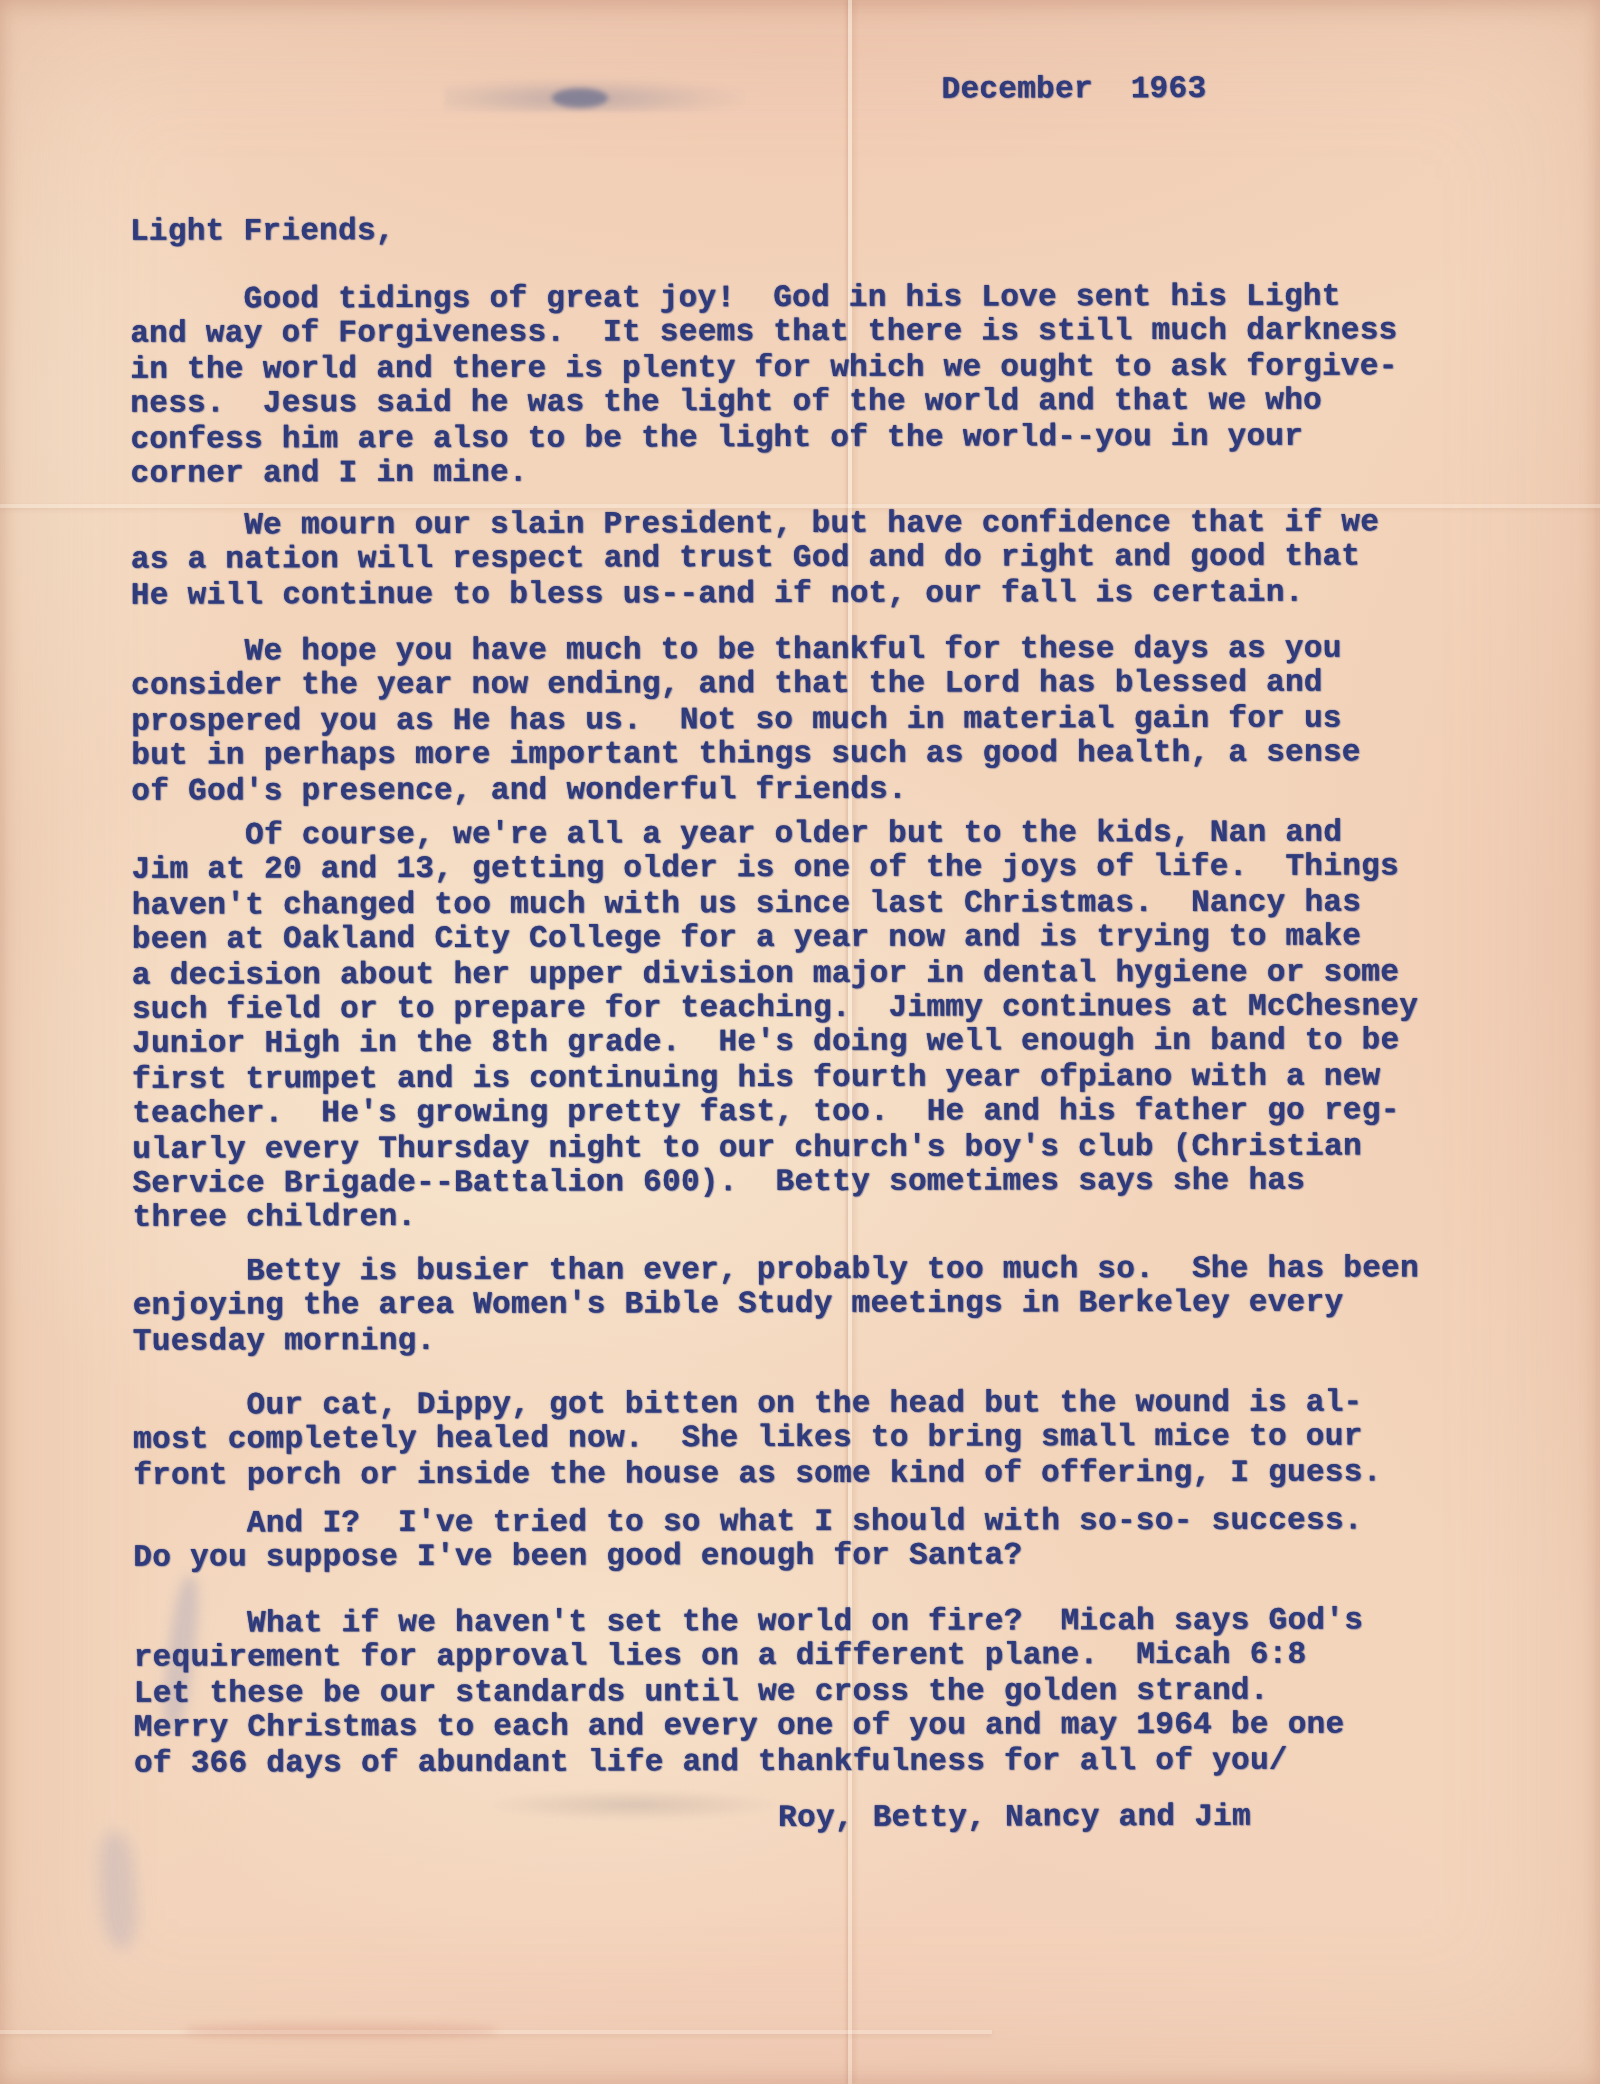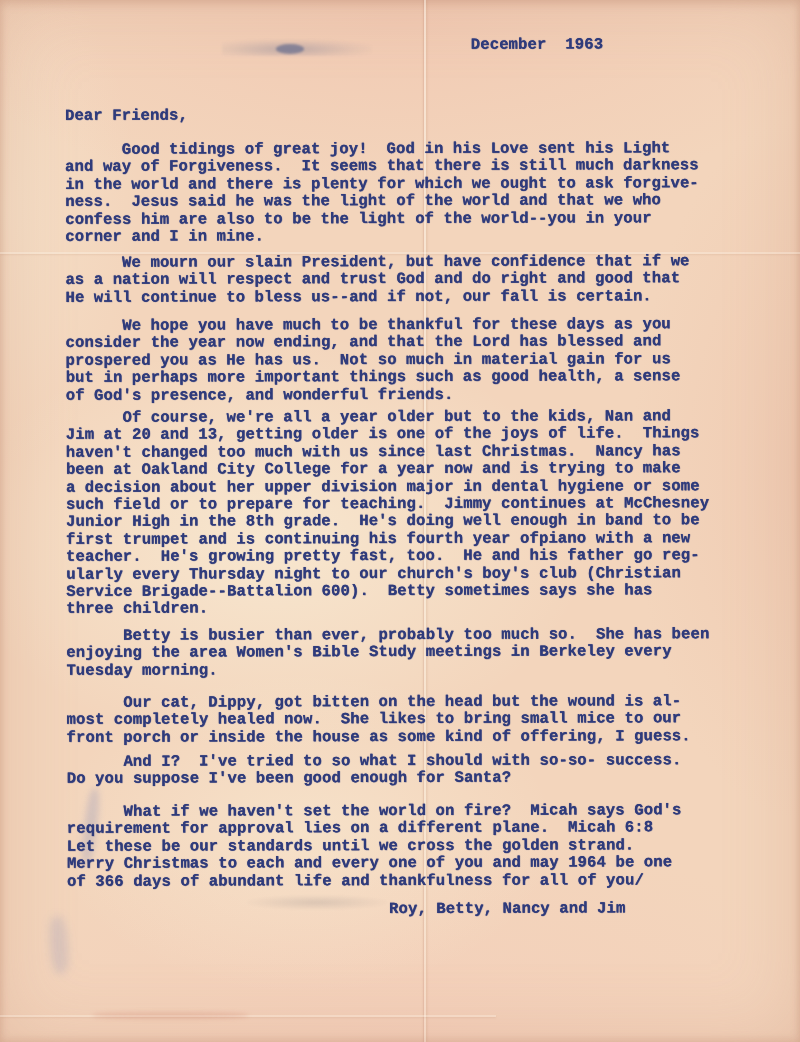--- a/index.html
+++ b/index.html
@@ -88,21 +88,21 @@
   <div class="smudge smudge-pencil-top-core"></div>
   <div class="smudge smudge-pencil-sig"></div>
   <div class="smudge smear-blue-1"></div>
   <div class="smudge smear-blue-2"></div>
   <div class="smudge streak-red-bottom"></div>
 
   <div class="content">
 
     <div class="tline" style="left:460px; top:37px;margin-left:12px;">December  1963</div>
 
-    <div class="tline" style="left:66px; top:107px;">Dear Friends,</div>
+    <div class="tline" style="left:66px; top:107px;">Light Friends,</div>
 
     <div class="para" style="top:141px;">      Good tidings of great joy!  God in his Love sent his Light
 and way of Forgiveness.  It seems that there is still much darkness
 in the world and there is plenty for which we ought to ask forgive-
 ness.  Jesus said he was the light of the world and that we who
 confess him are also to be the light of the world--you in your
 corner and I in mine.</div>
 
     <div class="para" style="top:254px;">      We mourn our slain President, but have confidence that if we
 as a nation will respect and trust God and do right and good that

